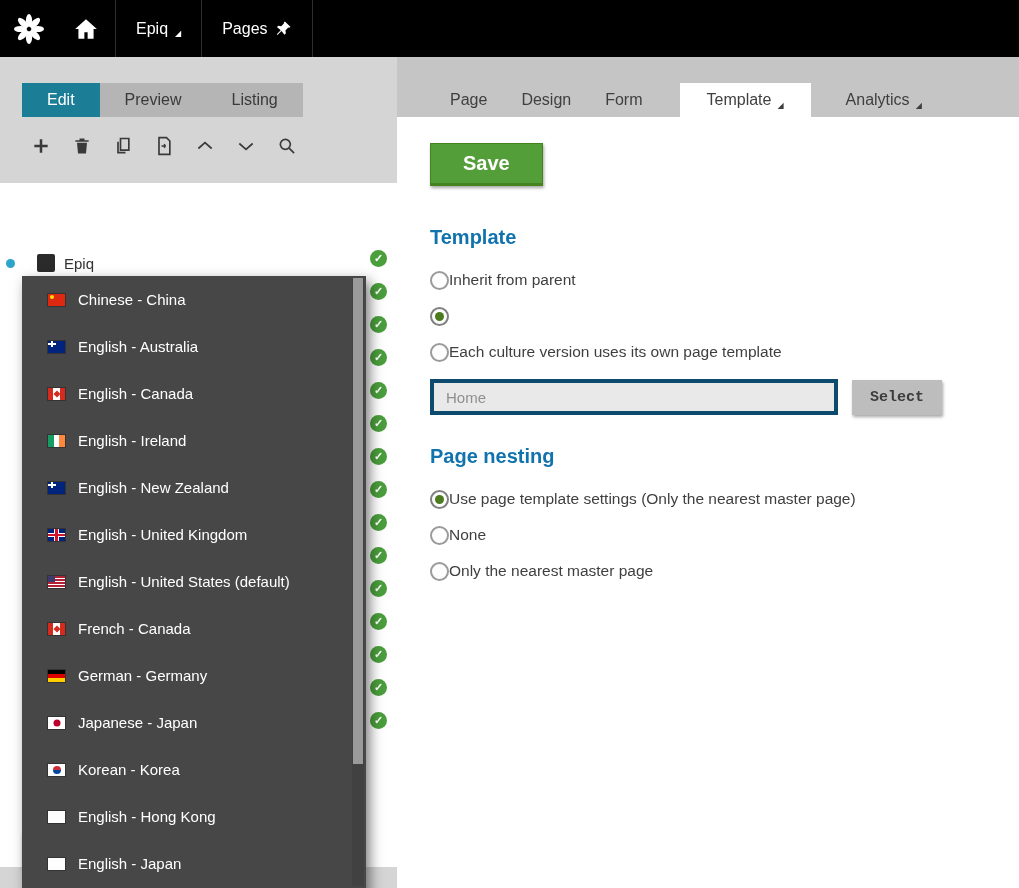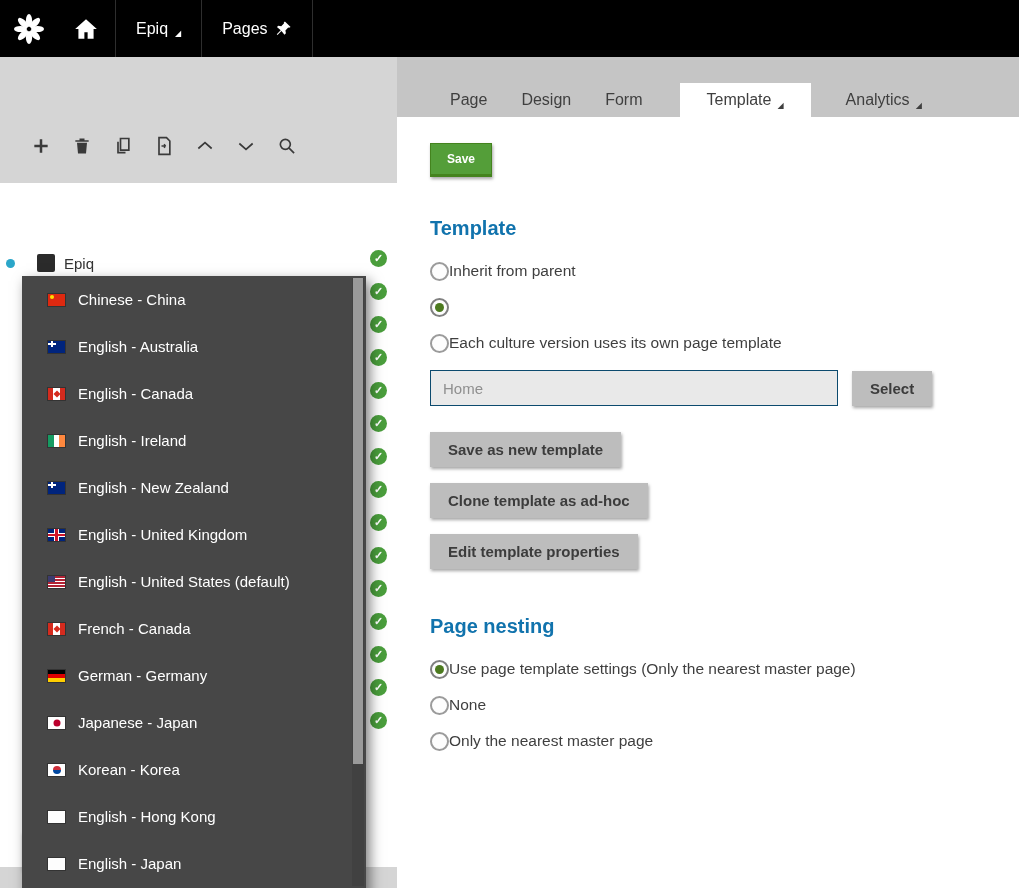--- a/index.html
+++ b/index.html
@@ -49,21 +49,21 @@
     width:17px; height:17px; border-radius:50%; background:#4a9e3c;
     display:flex; align-items:center; justify-content:center;
   }
   .check::after { content:"✓"; color:#fff; font-size:11px; font-weight:bold; line-height:1; }
 
   .panel-scrollbar { position:absolute; left:397px; top:117px; width:8px; height:771px; background:#f0f0f0; }
   .panel-scroll-thumb { position:absolute; left:1px; top:340px; width:6px; height:48px; background:#c4c4c4; }
 
   
   .btn-gray {
-    background:#bdbdbd; color:#3c3c3c; border:none; font-family:Liberation Sans, sans-serif;
+    background:#bdbdbd; color:#3c3c3c; border:none; font-family:Liberation Mono, monospace;
     font-size:15px; font-weight:bold; padding:9px 18px;
     box-shadow:1px 2px 3px rgba(0,0,0,0.35); cursor:pointer;
     display:inline-flex; align-items:center; gap:9px;
   }
   .lang-btn { position:absolute; left:22px; top:775px; height:38px; }
   .compare-btn { position:absolute; left:166px; top:775px; height:38px; }
 
   
   .lang-menu {
     position:absolute; left:22px; top:219px; width:344px; height:728px;
@@ -123,38 +123,38 @@
   .rtab.active { background:#ffffff; padding:0 27px; margin-left:20px; margin-right:18px; }
   .tmarker { font-size:8px; margin-left:6px; transform:translateY(5px); }
   .tmarker:empty { display:none; }
 
   .right-content {
     position:absolute; left:397px; top:117px; width:622px; height:771px;
     background:#fff; padding:26px 0 0 33px;
   }
   .save-btn {
     background:#549e39; color:#fff; border:1px solid #44831e; border-bottom-width:3px;
-    font-family:inherit; font-size:12px; font-weight:bold; padding:8px 16px;
+    font-family:inherit; font-size:20px; font-weight:bold; padding:8px 32px;
     box-shadow:1px 2px 3px rgba(0,0,0,0.35); cursor:pointer;
   }
   .section-heading { color:#1173ad; font-size:20px; font-weight:bold; margin:40px 0 18px; }
   .section-heading.second { margin-top:30px; }
 
   .radio-row { display:flex; align-items:center; height:26px; margin-bottom:10px; cursor:pointer; }
   .radio {
     width:19px; height:19px; border-radius:50%; border:2px solid #9b9b9b; background:#fdfdfd;
     display:flex; align-items:center; justify-content:center; flex:none;
   }
   .radio.on { border-color:#808080; }
   .radio.on::after { content:""; width:9px; height:9px; border-radius:50%; background:#4c7a1f; }
   .radio-label { font-size:15.5px; color:#3f3f3f; }
 
   .input-row { display:flex; align-items:center; gap:14px; margin-top:14px; }
   .template-input {
-    width:408px; height:36px; background:#e9e9e9; border:1px solid #0c4a6e;
+    width:408px; height:36px; background:#e9e9e9; border:4px solid #0c4a6e;
     font-family:inherit; font-size:15px; color:#8f8f8f; padding:0 12px;
   }
   .action-buttons { margin-top:26px; }
   .action-buttons .btn-gray { display:inline-flex; margin-bottom:16px; }
   .action-buttons .row { display:block; }
 </style>
 </head>
 <body>
 
 <div class="topbar">
@@ -203,20 +203,34 @@
     <span>Pages</span>
     <svg viewBox="0 0 24 24" width="17" height="17">
       <path d="M14 2l8 8-2.2 1.1-1.1-.4-4 4 .7 4.1-2 2-4.3-5.4-5.6 5.6-1-1 5.6-5.6L2.7 10l2-2 4.1.7 4-4-.4-1.1z" fill="#fff"></path>
     </svg>
   </div>
   <div class="tb-sep"></div>
 </div>
 
 <div class="left-panel">
 
+  <div class="left-tabs">
+
+      <div class="ltab active">
+        <span>Edit</span>
+      </div>
+
+      <div class="ltab">
+        <span>Preview</span>
+      </div>
+
+      <div class="ltab">
+        <span>Listing</span>
+      </div>
+    </div>
 
   <div class="left-toolbar">
     <span class="tool-icon">
       <svg viewBox="0 0 24 24">
           <path d="M12 4v16M4 12h16" stroke="#3a3a3a" stroke-width="3" fill="none"></path>
         </svg>
     </span>
     <span class="tool-icon">
       <svg viewBox="0 0 24 24">
           <path d="M9 3h6v2h5v2H4V5h5zM6 8h12l-1.2 13H7.2z" fill="#3a3a3a"></path>
@@ -429,34 +443,20 @@
       </label>
     </div>
 
   <div class="input-row">
     <input class="template-input" type="text" readonly="" value="Home" style="">
     <button class="btn-gray">
       <span>Select</span>
     </button>
   </div>
 
-  <div class="action-buttons">
-
-      <div class="row">
-        <button class="btn-gray">Save as new template</button>
-      </div>
-
-      <div class="row">
-        <button class="btn-gray">Clone template as ad-hoc</button>
-      </div>
-
-      <div class="row">
-        <button class="btn-gray">Edit template properties</button>
-      </div>
-    </div>
 
   <h2 class="section-heading second">Page nesting</h2>
 
   <div>
 
       <label class="radio-row">
         <span class="radio on"></span>
         <span class="radio-label">Use page template settings (Only the nearest master page)</span>
       </label>
 

